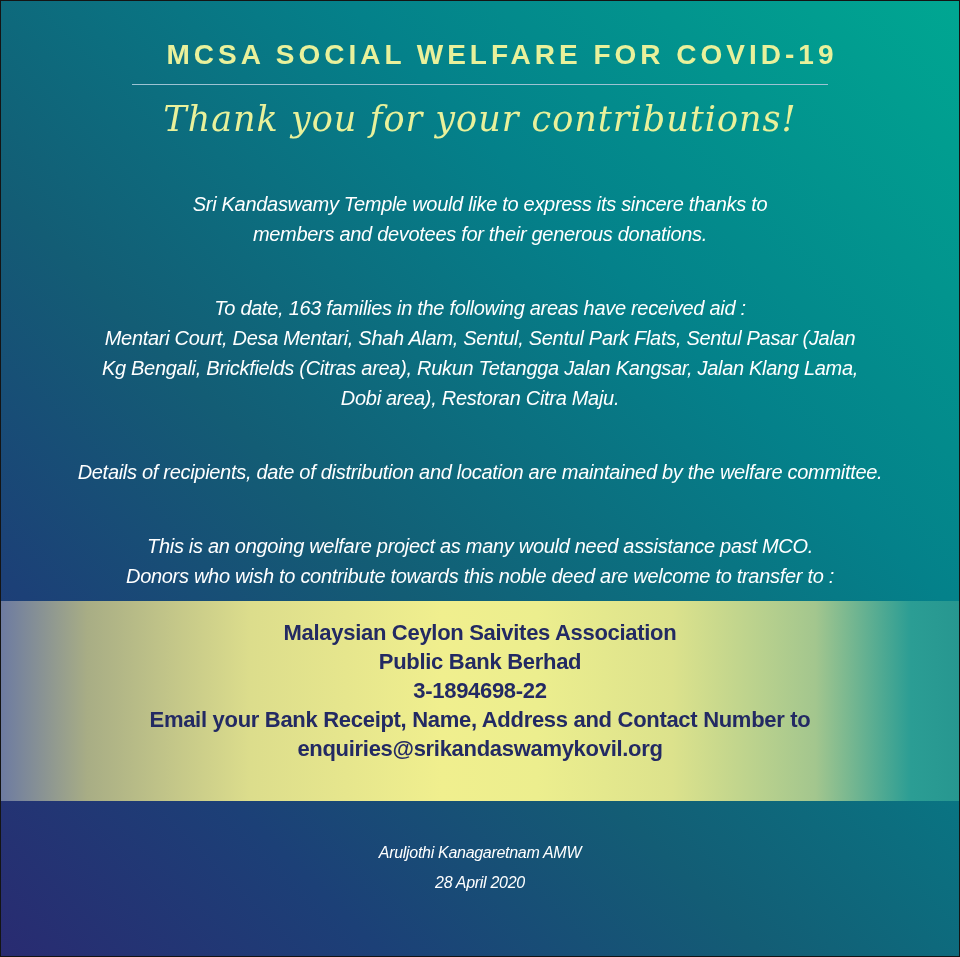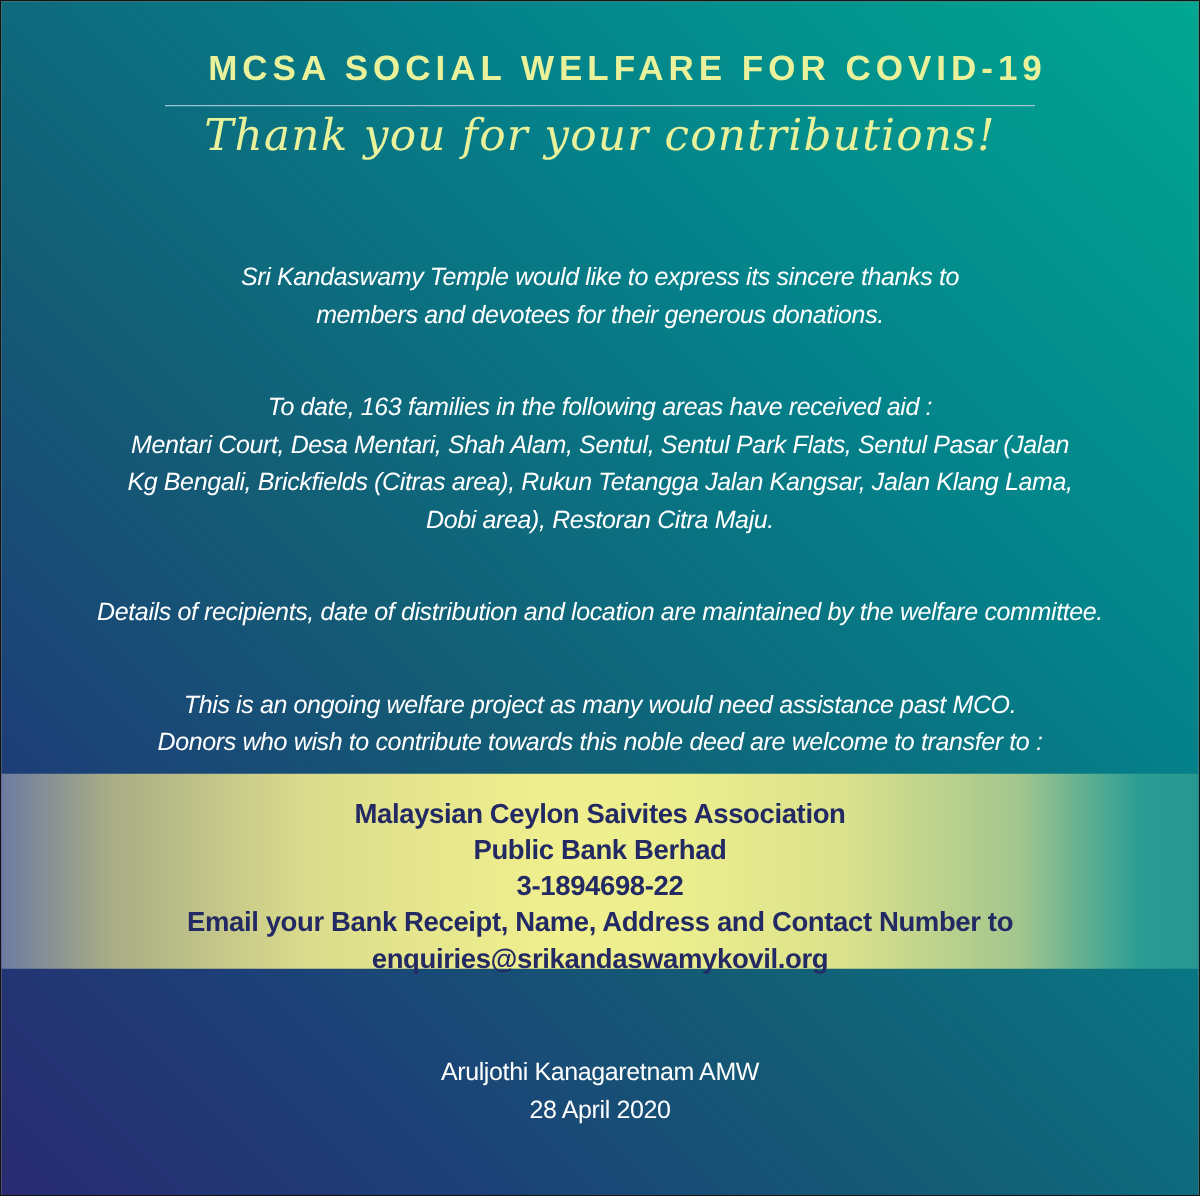--- a/index.html
+++ b/index.html
@@ -27,65 +27,66 @@
     color: #e9f19b;
     padding-left: 44px;
   }
   .rule {
     width: 696px;
     height: 1px;
     margin: 9px auto 0;
     background: #9dc3d3;
   }
   .subtitle {
-    margin-top: 0;
+    margin-top: 10px;
     line-height: 48px;
     font-family: "DejaVu Serif", serif;
     font-style: italic;
     font-size: 35px;
     letter-spacing: 1px;
     color: #e9f19b;
   }
 
   
   .para {
     font-style: italic;
     font-size: 20px;
     letter-spacing: -0.3px;
     line-height: 30px;
     color: #ffffff;
   }
   .para div { white-space: nowrap; }
-  .p1 { margin-top: 74px; }
+  .p1 { margin-top: 46px; }
   .p2, .p3, .p4 { margin-top: 44px; }
 
   
   .band {
     box-sizing: border-box;
     margin-top: 10px;
-    height: 156px;
+    height: 200px;
     padding-top: 17px;
     background: linear-gradient(90deg,
       #6d7ba1 0%, #a8ad85 9%, #dcdd8c 26%, #f0ef8e 46%, #ecee8e 56%,
       #dce28c 70%, #a3c68e 85%, #2b9d94 95%, #279790 100%);
   }
   .band-line {
     line-height: 29px;
     font-size: 22px;
     font-weight: 700;
     letter-spacing: -0.3px;
     color: #232a63;
     white-space: nowrap;
   }
   .email-block { }
 
   
   .footer {
-    margin-top: 68px;
-    font-size: 20px;
+    margin-top: 37px;
+    font-style: italic;
+    font-size: 16px;
     letter-spacing: -0.3px;
     line-height: 30px;
     color: #ffffff;
   }
   .footer div { white-space: nowrap; }
 </style>
 </head>
 <body>
 
 <div class="poster">

